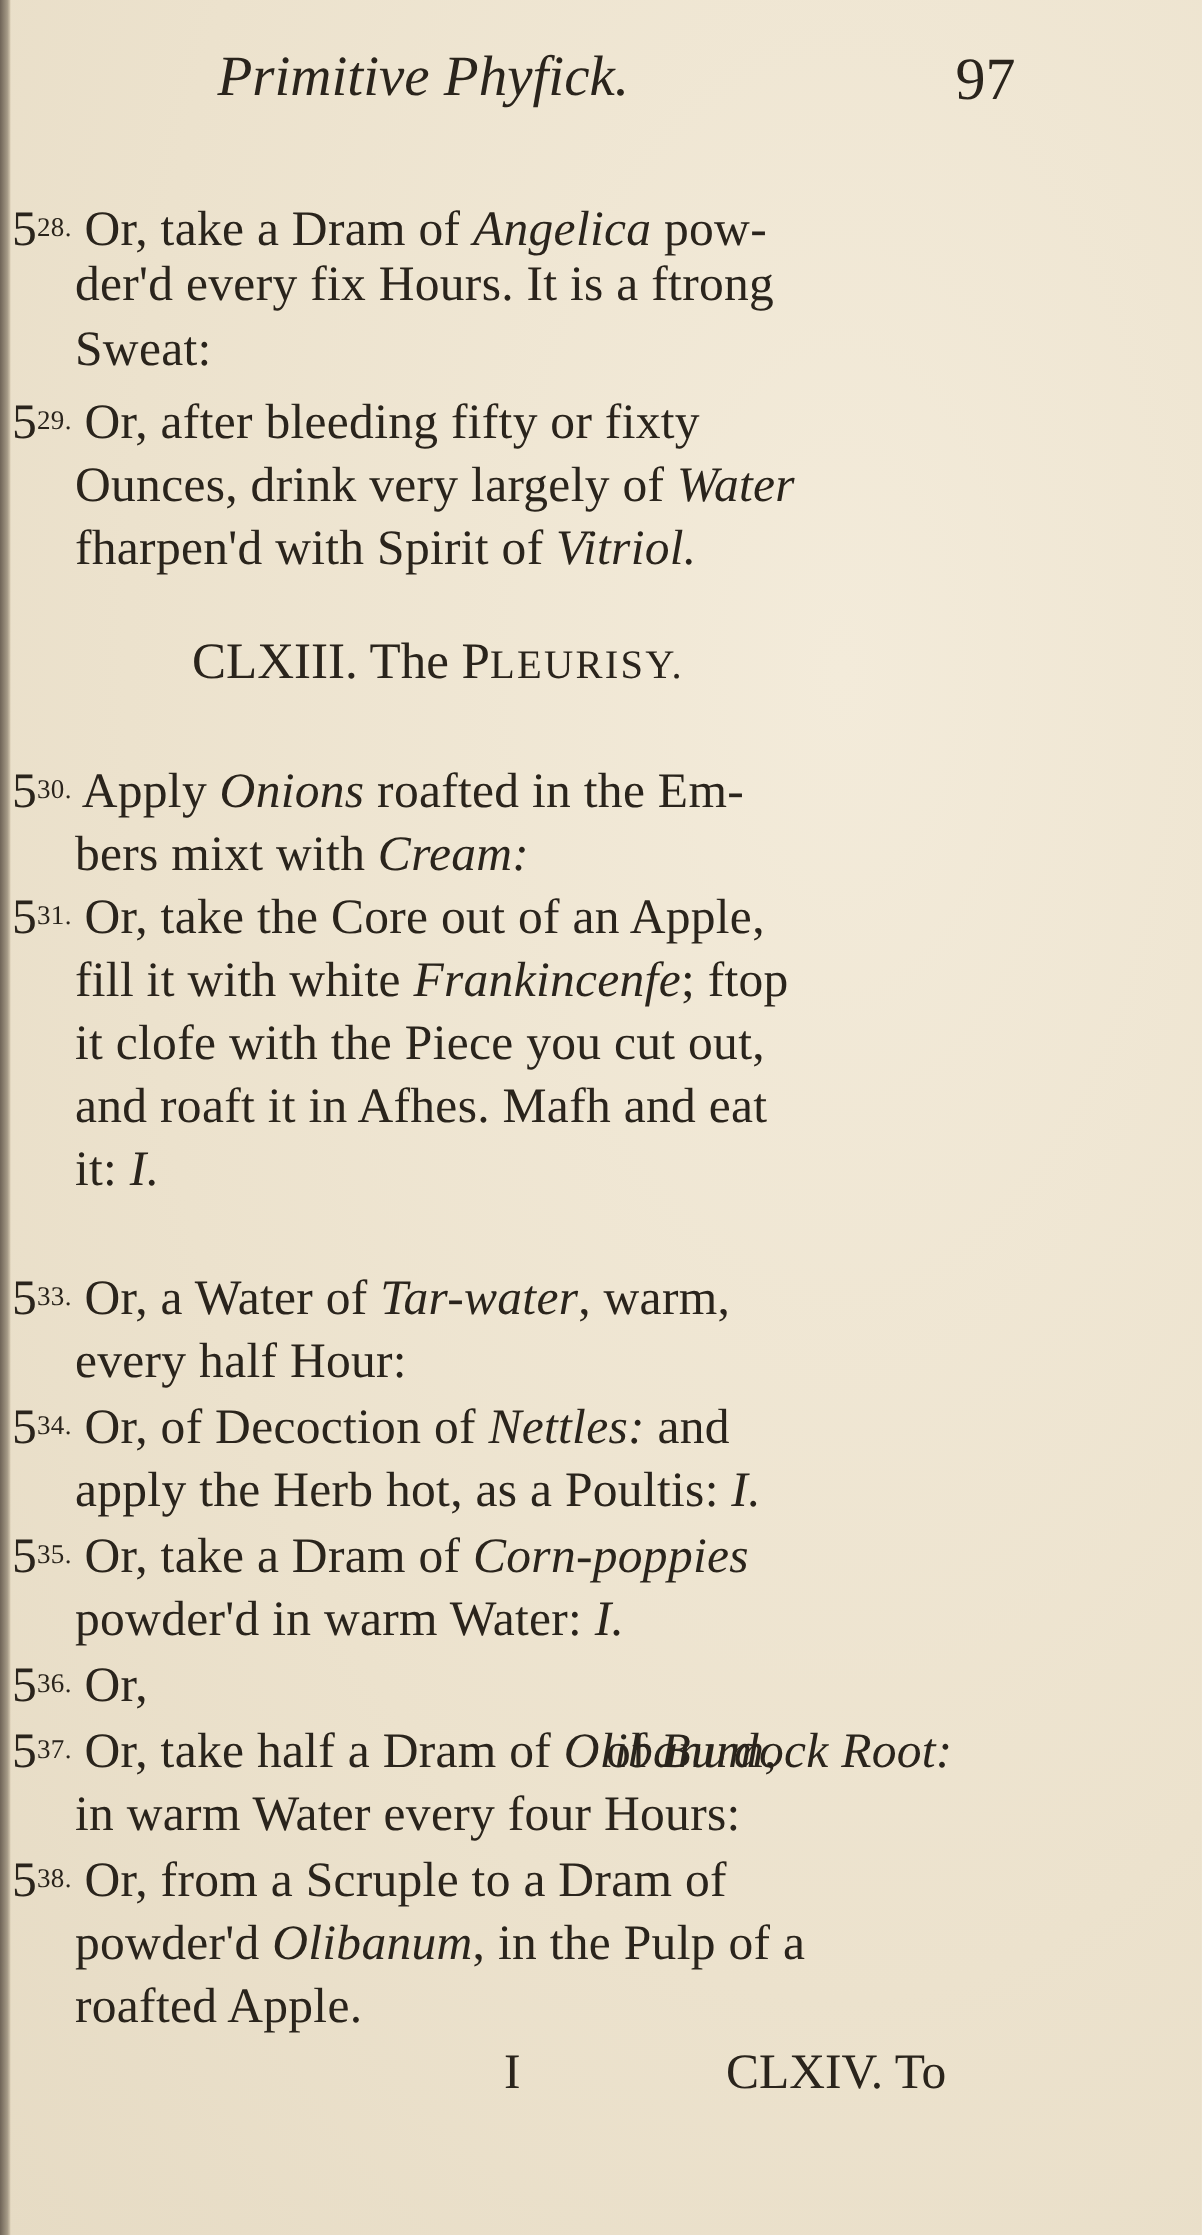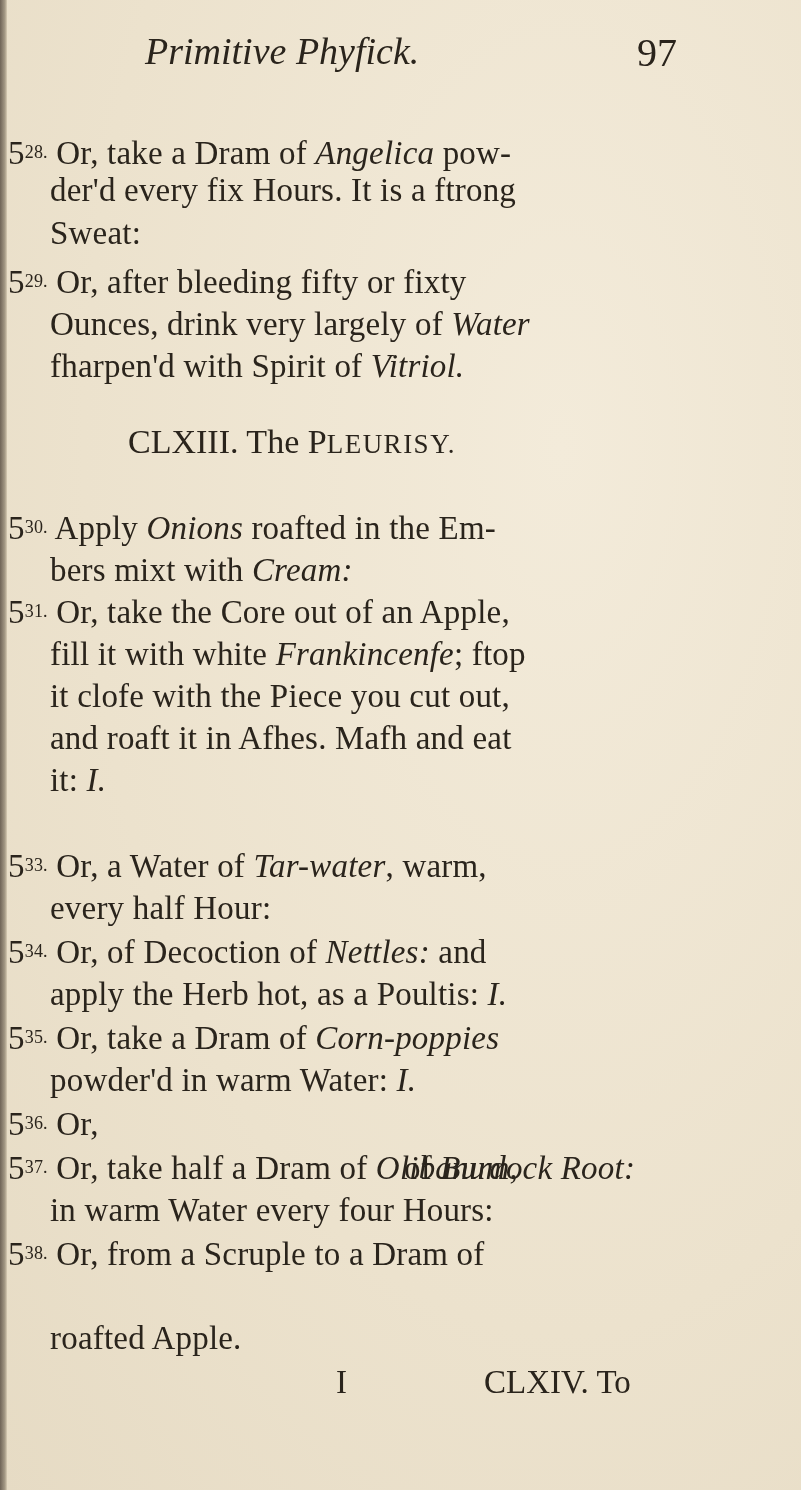--- a/index.html
+++ b/index.html
@@ -125,17 +125,20 @@
   <div class="line" style="top:1148px;left:8px;">
     <span class="num"><span>5</span><span class="sup">37.</span></span>
     <span>Or,  take half a Dram of </span><i>Olibanum</i><span>,</span>
   </div>
   <div class="line" style="top:1190px;left:50px;">in warm Water every four Hours:</div>
 
   <div class="line" style="top:1234px;left:8px;">
     <span class="num"><span>5</span><span class="sup">38.</span></span>
     <span>Or,  from a Scruple to a Dram of</span>
   </div>
+  <div class="line" style="top:1276px;left:50px;">
+    <span>powder'd </span><i>Olibanum</i><span>,  in the Pulp of a</span>
+  </div>
   <div class="line" style="top:1318px;left:50px;">roafted Apple.</div>
 
   <div class="catch" style="top:1362px;left:336px;">I</div>
   <div class="catch" style="top:1362px;left:484px;">CLXIV. To</div>
 </div>
 
 </body></html>

